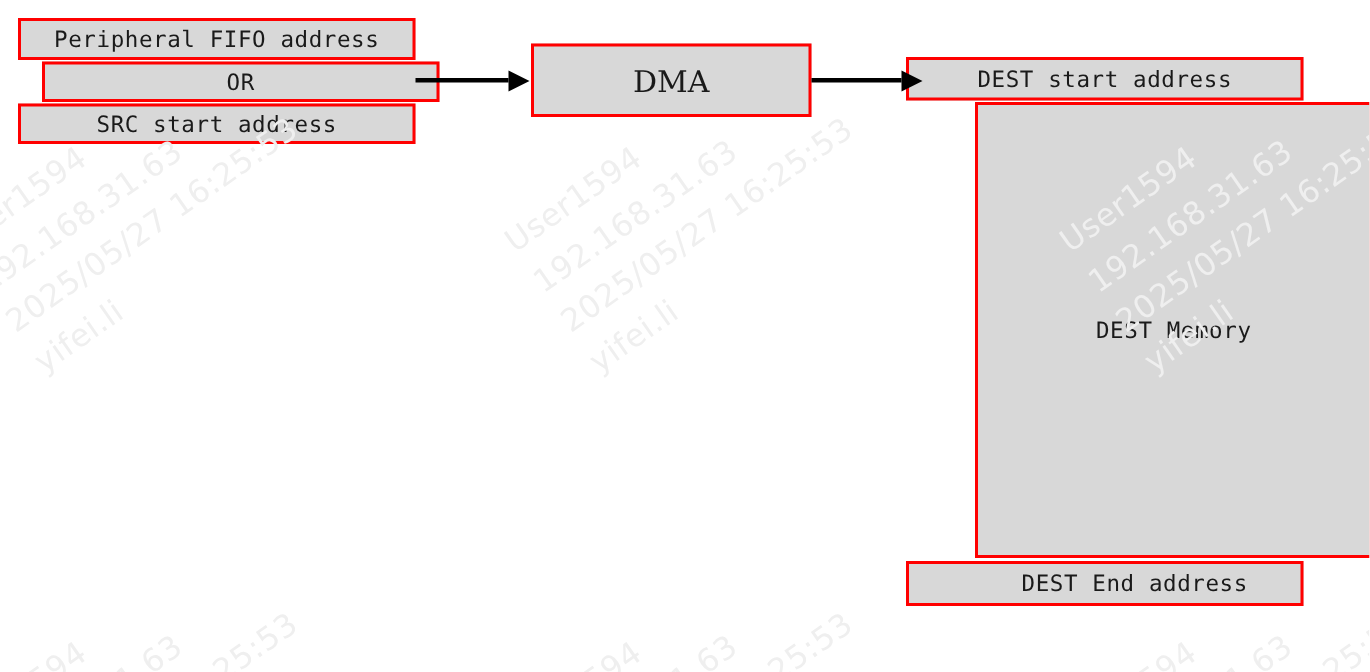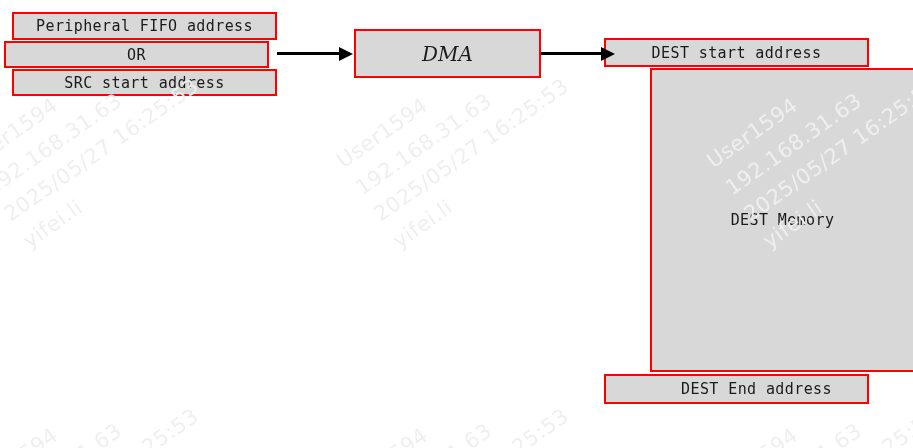--- a/index.html
+++ b/index.html
@@ -56,25 +56,25 @@
     white-space: nowrap;
   }
   .box.serif .box-label {
     font-family: "DejaVu Serif", "Liberation Serif", serif;
     font-size: 20px;
     letter-spacing: 0;
   }
 
   
   #box-peripheral-fifo { left: 12px;  top: 12px;  width: 265px; height: 28px; }
-  #box-or             { left: 4px;  top: 41px;  width: 265px; height: 27px; }
+  #box-or             { left: 28px;  top: 41px;  width: 265px; height: 27px; }
   #box-src-start      { left: 12px;  top: 69px;  width: 265px; height: 27px; }
 
   
-  #box-dma            { left: 354px; top: 29px;  width: 187px; height: 49px; font-style: italic; }
+  #box-dma            { left: 354px; top: 29px;  width: 187px; height: 49px; }
 
   
   #box-dest-start     { left: 604px; top: 38px;  width: 265px; height: 29px; }
   #box-dest-memory    { left: 604px; top: 68px;  width: 265px; height: 304px; margin-left: 46px; }
   #box-dest-end       { left: 604px; top: 374px; width: 265px; height: 30px; padding-left: 40px; }
 
   
   .arrow {
     position: absolute;
     height: 16px;

